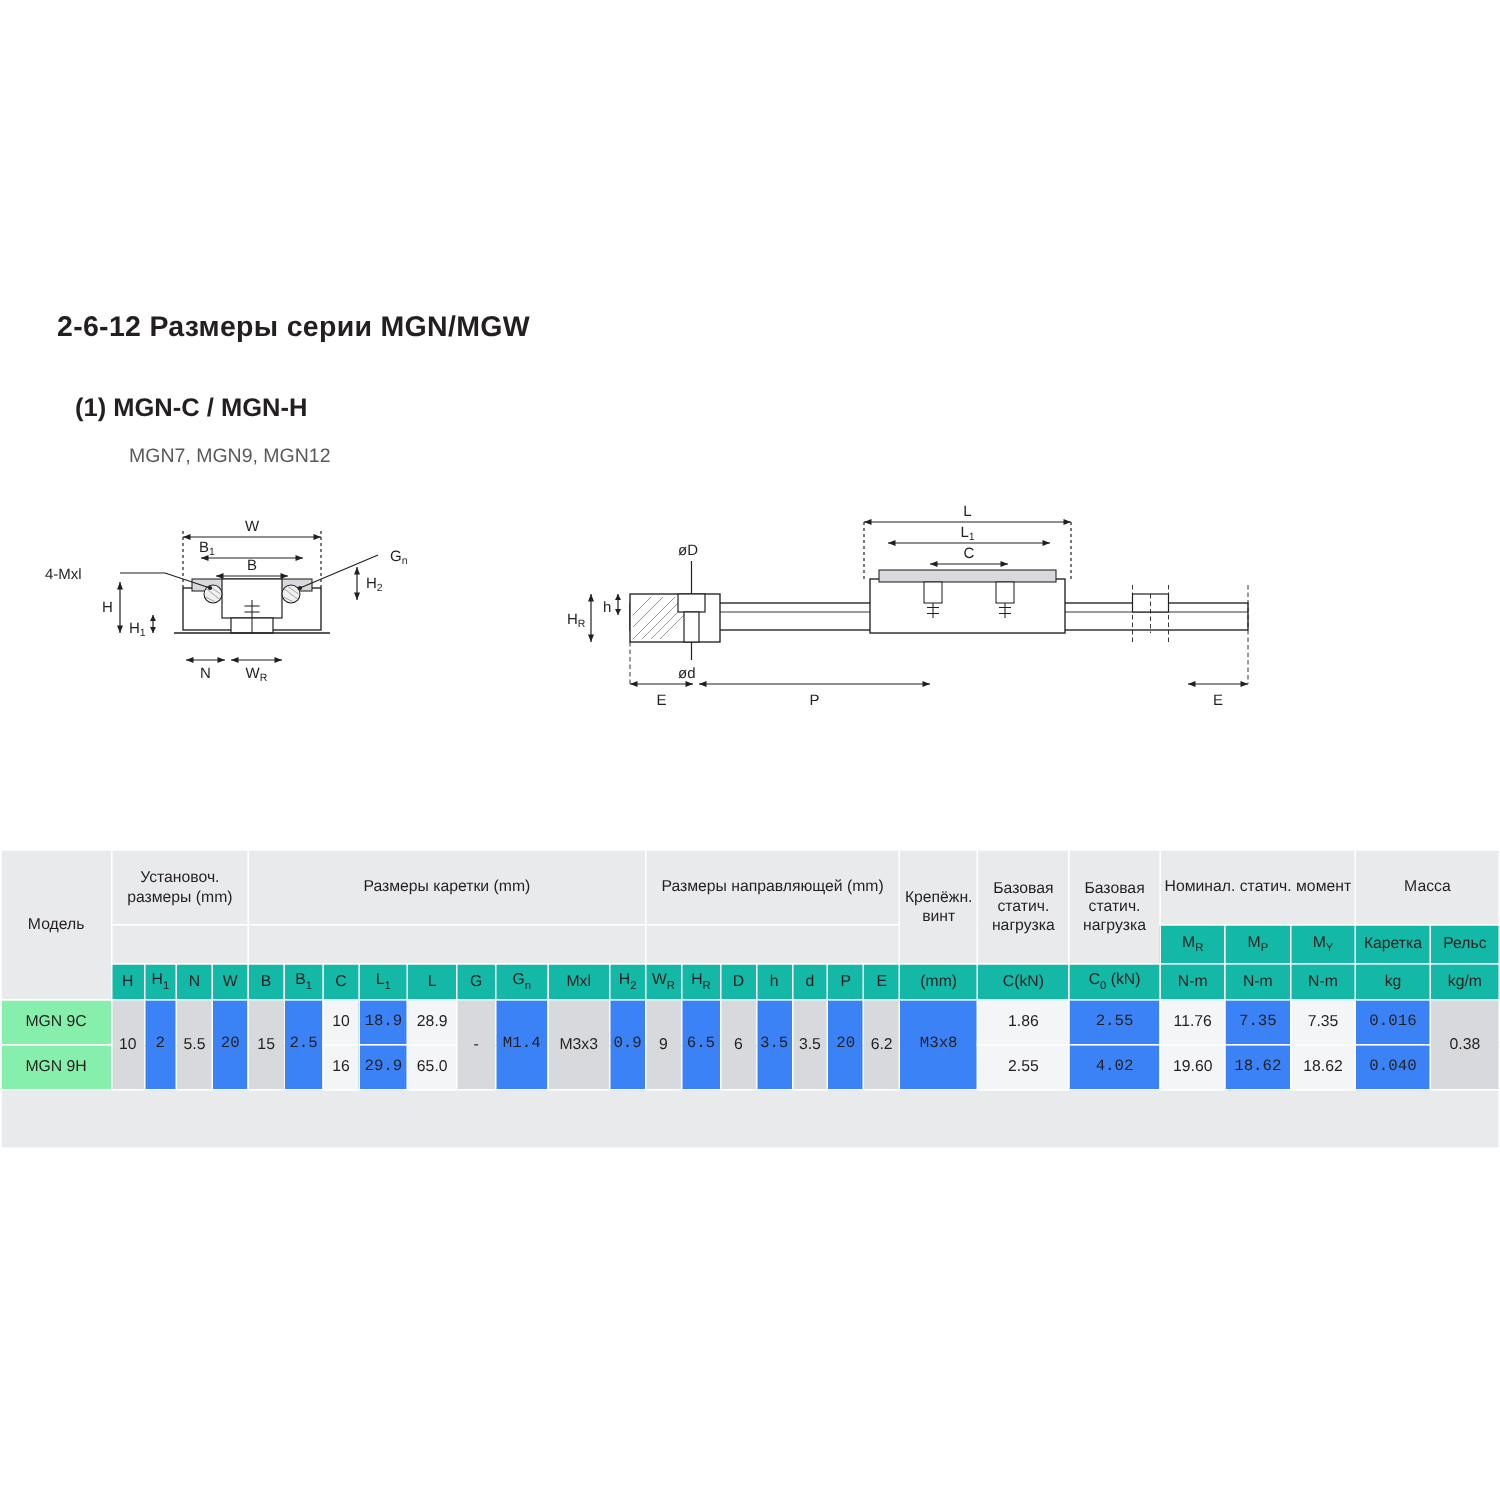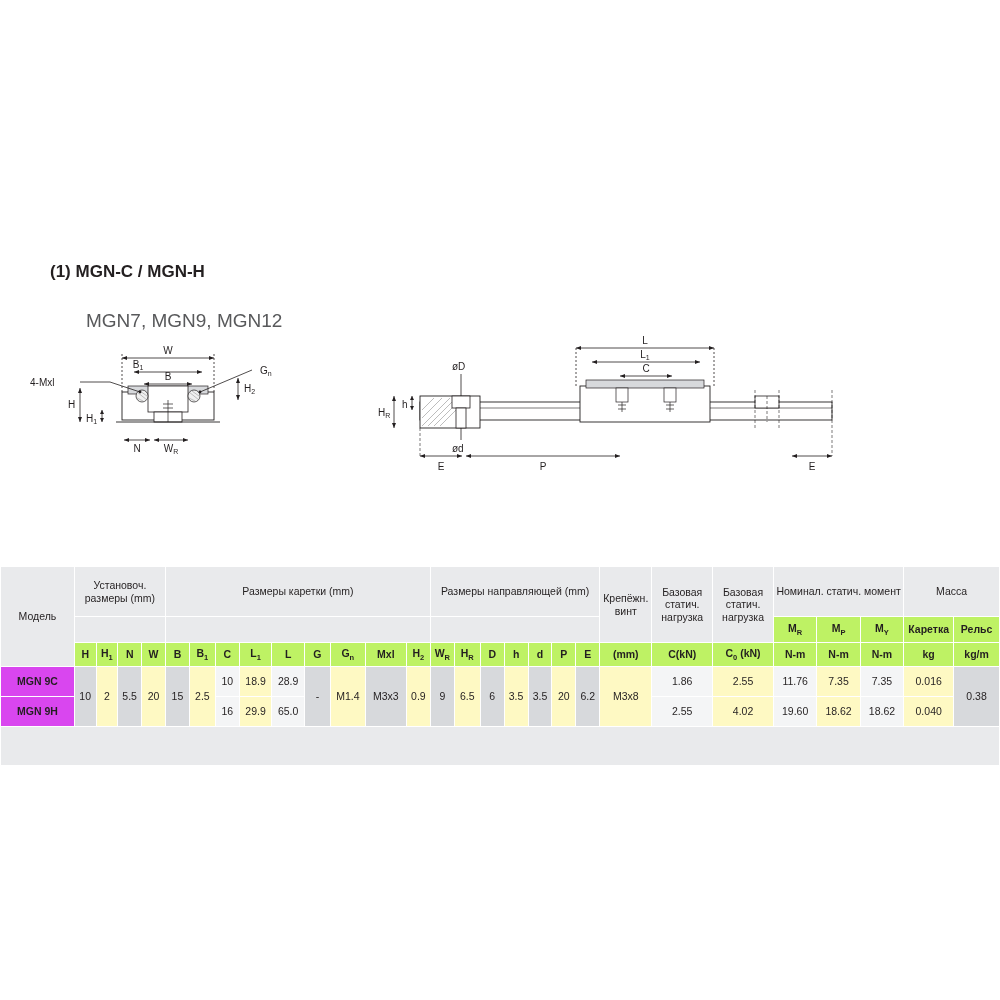--- a/index.html
+++ b/index.html
@@ -36,22 +36,22 @@
     left: 50px;
     top: 262px;
     font-size: 17px;
     font-weight: bold;
     color: #231f20;
     text-align: center;
   }
   .models-line {
     position: absolute;
     left: 86px;
-    top: 310px;
-    font-size: 19px;
+    top: 296px;
+    font-size: 13px;
     color: #58595b;
   }
 
   
   .drawing {
     position: absolute;
     left: 20px;
     top: 330px;
     width: 960px;
     height: 190px;
@@ -79,43 +79,44 @@
     padding: 2px 1px;
     line-height: 1.15;
   }
   .hdr {
     background: #e9eaec;
     font-weight: normal;
     font-size: 10.5px;
     color: #231f20;
   }
   .hdr-sub {
-    background: #bef264;
-    font-weight: bold;
+    background: #14b8a6;
+    font-weight: normal;
     font-size: 10.5px;
   }
   .model-cell {
-    background: #d946ef;
-    font-weight: bold;
+    background: #86efac;
+    font-weight: normal;
     text-align: left;
     padding-left: 8px;
     font-size: 10.5px;
   }
   .cell-a { background: #d7d9dc; }
-  .cell-b { background: #fef9c3; }
+  .cell-b { background: #3b82f6; font-family: Liberation Mono, monospace; }
   .cell-white { background: #f4f5f6; }
   .row-h { height: 30px; }
   .sub { font-size: 7.5px; vertical-align: sub; }
   .empty-strip { background: #e9eaec; height: 34px; }
 </style>
 </head>
 <body>
 
 <div class="page">
 
+  <div class="title">2-6-12  Размеры серии MGN/MGW</div>
   <div class="subtitle">(1) MGN-C / MGN-H</div>
   <div class="models-line">MGN7, MGN9, MGN12</div>
 
   <div class="drawing">
     <svg width="960" height="190" viewBox="0 0 960 190" xmlns="http://www.w3.org/2000/svg">
       <g stroke="#231f20" fill="none" stroke-width="0.8" font-family="Liberation Sans, sans-serif" font-size="10">
 
         <rect x="102" y="62" width="92" height="28" fill="#ffffff" stroke="#231f20" stroke-width="0.9"></rect>
 
         <rect x="108" y="56" width="80" height="8" fill="#d7d9dc" stroke="#231f20" stroke-width="0.7"></rect>

